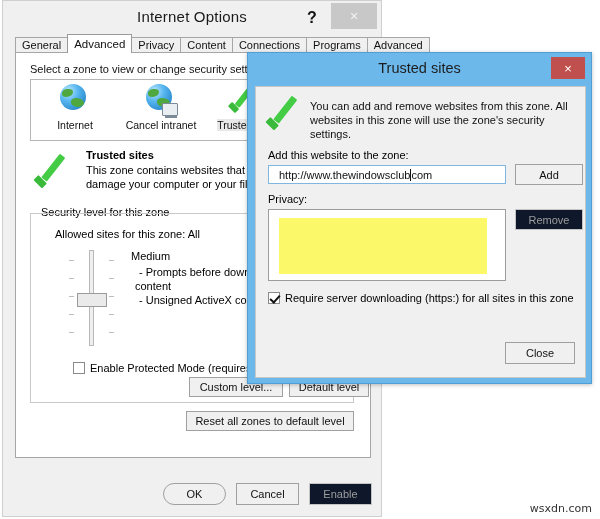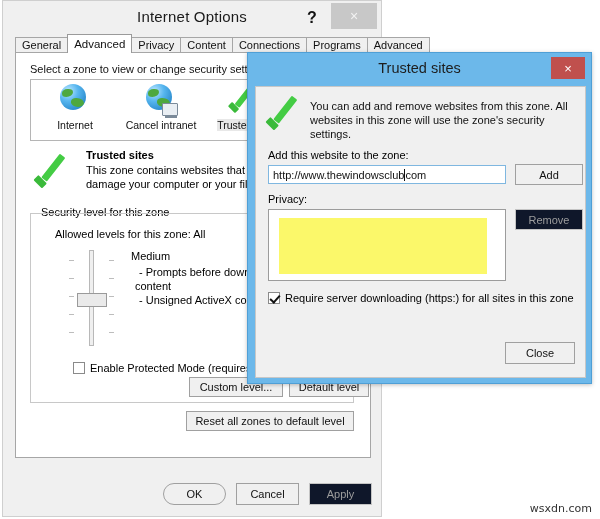--- a/index.html
+++ b/index.html
@@ -170,21 +170,21 @@
   #ts-banner .check{position:absolute;left:4px;top:2px;}
   #ts-banner .btext{
     position:absolute;left:46px;top:4px;width:268px;
     font-size:11px;line-height:14px;color:#111;
   }
   #add-label{position:absolute;left:12px;top:62px;font-size:11px;}
   #url-input{
     position:absolute;left:12px;top:78px;width:238px;height:19px;
     background:#fff;border:1px solid #7fb7e0;box-sizing:border-box;
     font-size:11px;color:#111;
-    display:flex;align-items:center;padding-left:4px;
+    display:flex;align-items:center;padding-left:10px;
     cursor:text;
   }
   #caret{
     display:inline-block;width:1px;height:12px;background:#111;
     margin:0 0px;
   }
   #btn-add{position:absolute;left:259px;top:77px;width:68px;height:21px;}
   #websites-label{position:absolute;left:12px;top:106px;font-size:11px;}
   #websites-box{
     position:absolute;left:12px;top:122px;width:238px;height:72px;
@@ -291,21 +291,21 @@
     </div>
 
     <div id="zonedesc">
       <span class="check checkmark" style="width:34px;height:34px;"></span>
       <div class="dtitle">Trusted sites</div>
       <div class="dtext">This zone contains websites that you trust not to damage your computer or your files.</div>
     </div>
 
     <div id="seclevel-title">Security level for this zone</div>
     <div id="seclevel">
-      <div id="allowed">Allowed levels for this zone: All</div>
+      <div id="allowed">Allowed sites for this zone: All</div>
 
       <div id="slider">
         <div class="strack"></div>
         <div class="tick" style="left:6px;top:10px;"></div>
         <div class="tick" style="left:6px;top:28px;"></div>
         <div class="tick" style="left:6px;top:46px;"></div>
         <div class="tick" style="left:6px;top:64px;"></div>
         <div class="tick" style="left:6px;top:82px;"></div>
         <div class="tick" style="left:46px;top:10px;"></div>
         <div class="tick" style="left:46px;top:28px;"></div>
@@ -328,21 +328,21 @@
       <div id="btn-custom" class="btn">Custom level...</div>
       <div id="btn-default" class="btn">Default level</div>
     </div>
 
     <div id="btn-reset" class="btn">Reset all zones to default level</div>
   </div>
 
   <div id="ie-bottom"></div>
   <div id="btn-ok" class="btn">OK</div>
   <div id="btn-cancel" class="btn">Cancel</div>
-  <div id="btn-apply" class="btn disabled">Apply</div>
+  <div id="btn-apply" class="btn disabled">Enable</div>
 </div>
 
 <div id="ts-dialog">
   <div id="ts-titlebar">
     <div id="ts-title">Trusted sites</div>
     <div id="ts-close">×</div>
   </div>
 
   <div id="ts-body">
 

